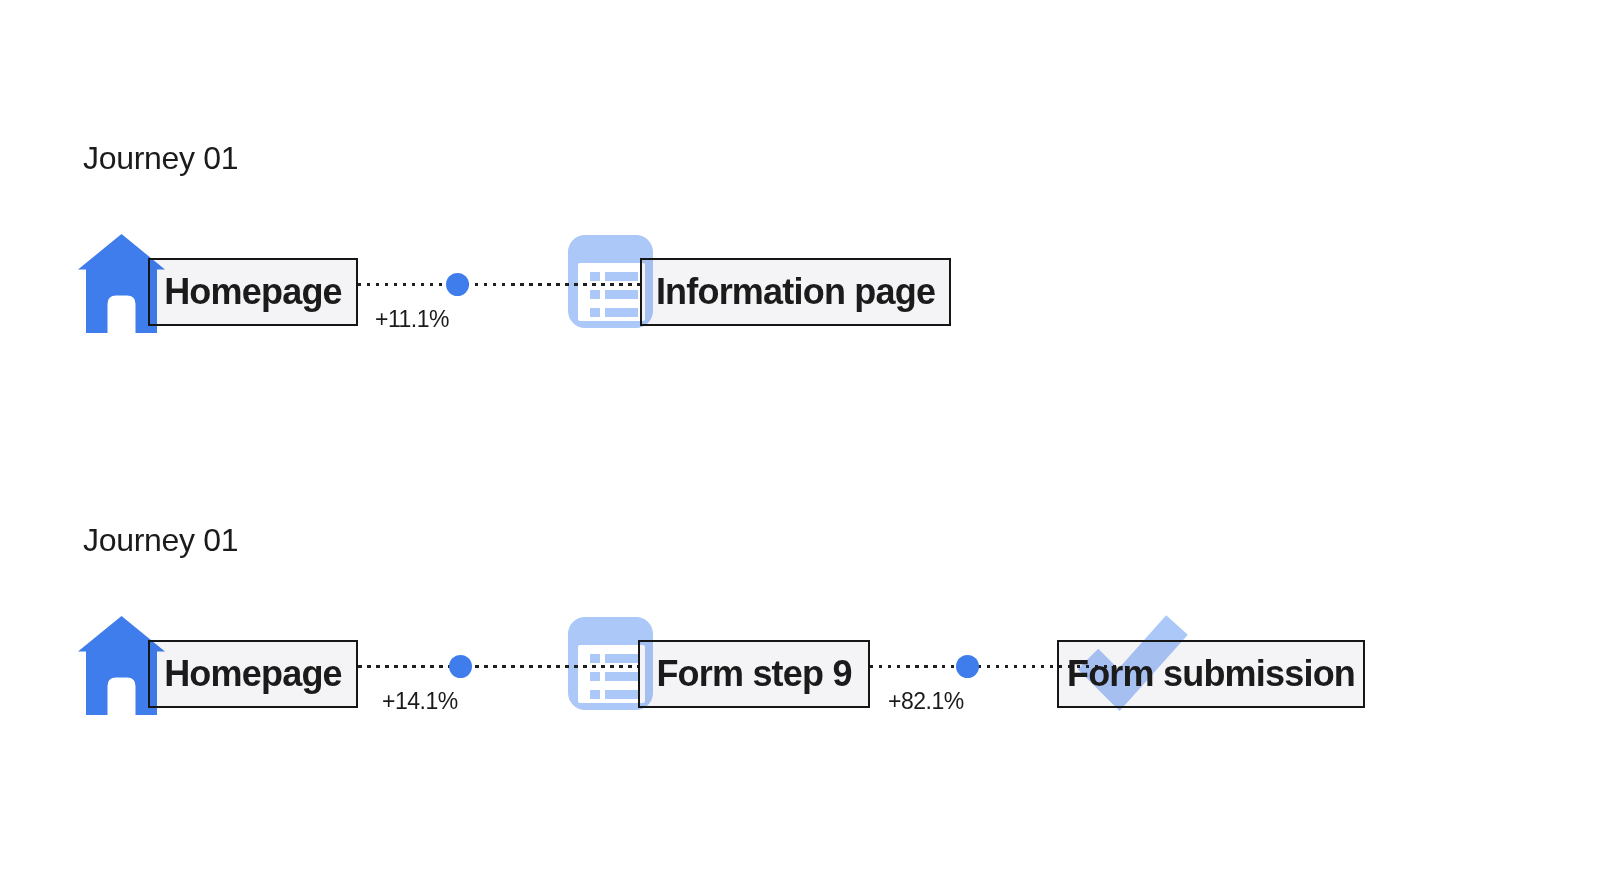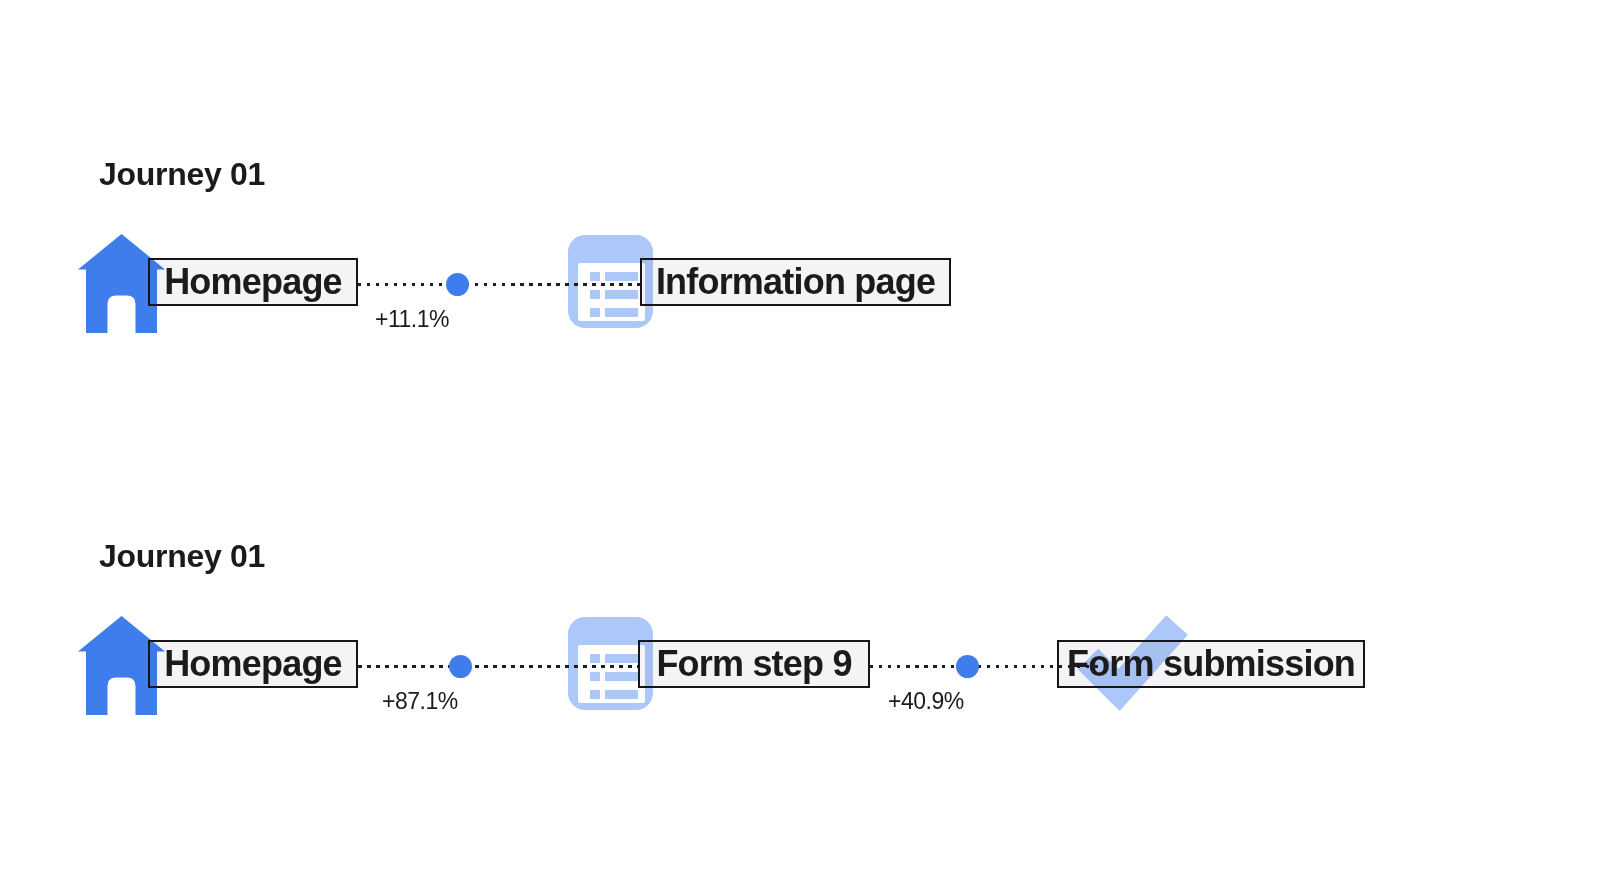--- a/index.html
+++ b/index.html
@@ -1,23 +1,23 @@
 <!DOCTYPE html>
 <html><head>
 <meta charset="utf-8">
 <style>
   html,body{margin:0;padding:0;background:#fff;}
   .canvas{position:relative;width:1601px;height:874px;background:#FFFFFF;overflow:hidden;
           font-family:"Liberation Sans",sans-serif;color:#1B1B1B;}
-  .jtitle{position:absolute;margin:16px;font-size:32px;font-weight:700;letter-spacing:-0.3px;
+  .jtitle{position:absolute;margin:0;font-size:32px;font-weight:400;letter-spacing:-0.3px;
           color:#1B1B1B;line-height:1.15;z-index:5;}
   .icon{position:absolute;z-index:1;}
   .dotline{position:absolute;height:3px;z-index:2;
            background:repeating-linear-gradient(to right,#1F1F1F 0 3.5px,transparent 3.5px 9px);}
-  .node-box{position:absolute;height:48px;box-sizing:border-box;border:2.5px solid #161616;
+  .node-box{position:absolute;height:68px;box-sizing:border-box;border:2.5px solid #161616;
             background:rgba(30,45,90,0.05);display:flex;align-items:center;justify-content:center;
             z-index:3;}
   .node-label{font-size:36px;font-weight:700;letter-spacing:-0.8px;color:#1B1B1B;white-space:nowrap;}
   .bdot{position:absolute;width:23px;height:23px;border-radius:50%;background:#3F7DEC;z-index:4;}
   .delta{position:absolute;width:160px;font-size:23px;font-weight:400;
          letter-spacing:-0.5px;color:#1B1B1B;z-index:4;white-space:nowrap;}
 </style>
 </head>
 <body>
 
@@ -64,41 +64,41 @@
                Q57.5 62.5 49 62.5 L38 62.5 Q29.5 62.5 29.5 71 L29.5 100 L8 100 L8 36.5 L0 36.5 Z"></path>
     </svg>
 
     <div class="dotline" style="left:358px;top:665px;width:280px"></div>
 
     <div class="node-box" style="left:148px;top:640px;width:210px">
       <span class="node-label">Homepage</span>
     </div>
 
     <div class="bdot" style="left:449px;top:655px"></div>
-    <div class="delta" style="left:382px;top:688px">+87.1%</div>
+    <div class="delta" style="left:382px;top:688px">+14.1%</div>
 
     <svg class="icon" style="left:568px;top:617px" width="85" height="93" viewBox="0 0 85 93">
       <rect width="85" height="93" rx="17" fill="#ABC8F8"></rect>
       <rect x="10" y="28" width="67" height="58" rx="2" fill="#FFFFFF"></rect>
       <rect x="22" y="37" width="10" height="9" fill="#ABC8F8"></rect>
       <rect x="37" y="37" width="33" height="9" fill="#ABC8F8"></rect>
       <rect x="22" y="55" width="10" height="9" fill="#ABC8F8"></rect>
       <rect x="37" y="55" width="33" height="9" fill="#ABC8F8"></rect>
       <rect x="22" y="73" width="10" height="9" fill="#ABC8F8"></rect>
       <rect x="37" y="73" width="33" height="9" fill="#ABC8F8"></rect>
     </svg>
 
     <div class="node-box" style="left:638px;top:640px;width:232px">
       <span class="node-label">Form step 9</span>
     </div>
 
     <div class="dotline" style="left:870px;top:665px;width:249px"></div>
 
     <div class="bdot" style="left:956px;top:655px"></div>
-    <div class="delta" style="left:888px;top:688px">+40.9%</div>
+    <div class="delta" style="left:888px;top:688px">+82.1%</div>
 
     <svg class="icon" style="left:1075px;top:612px" width="115" height="101" viewBox="0 0 115 101">
       <polyline points="13,47 44,78 102,13" fill="none" stroke="#ABC8F8" stroke-width="29"></polyline>
     </svg>
 
     <div class="node-box" style="left:1057px;top:640px;width:308px">
       <span class="node-label">Form submission</span>
     </div>
   </section>
 

